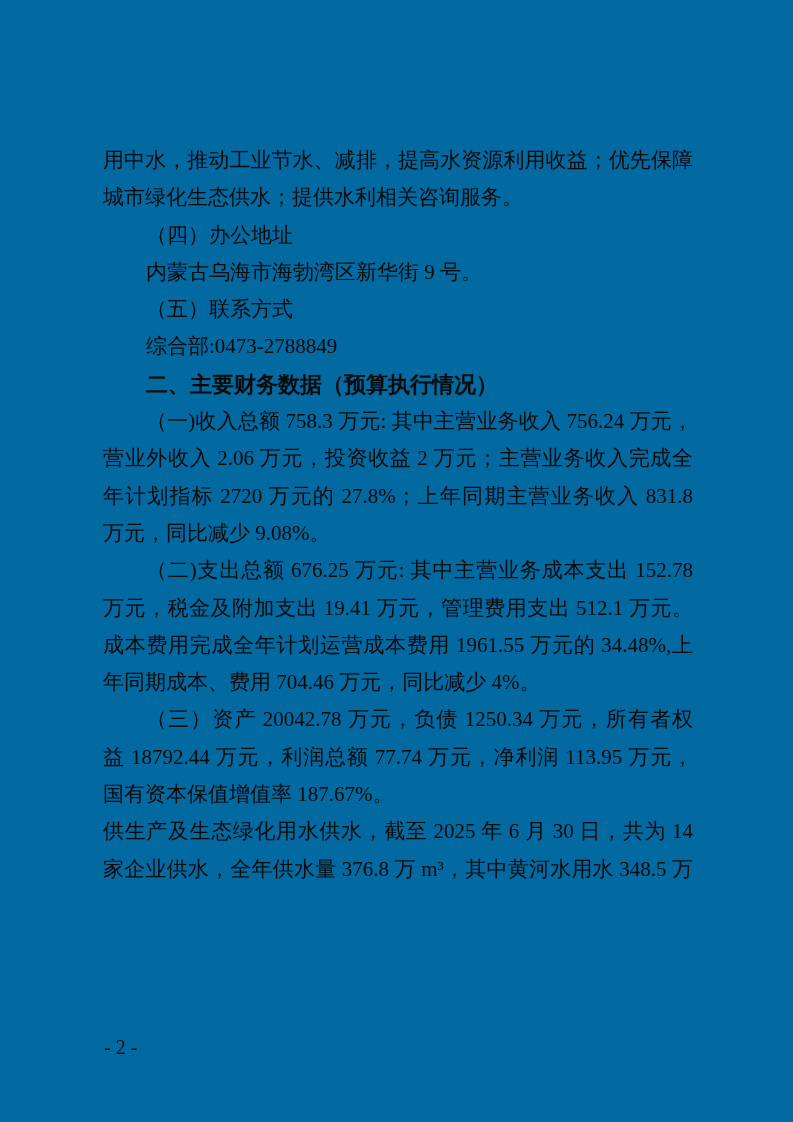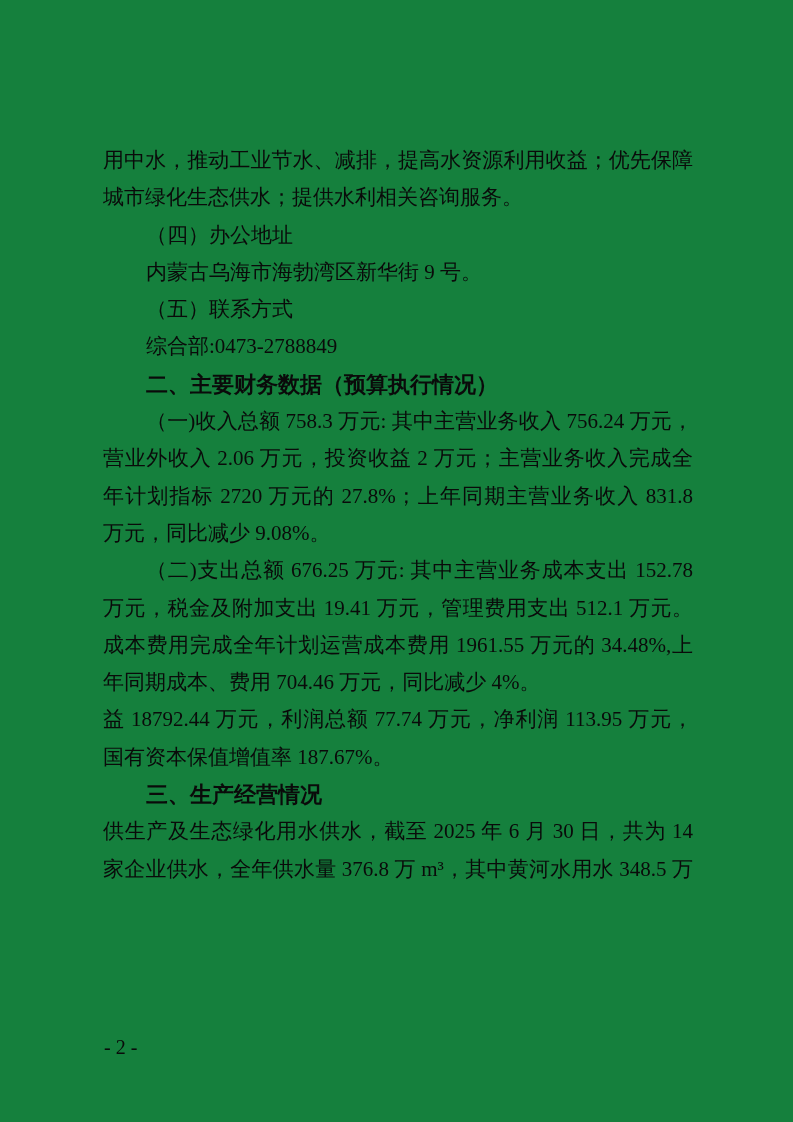--- a/index.html
+++ b/index.html
@@ -4,21 +4,21 @@
 <style>
   html, body {
     margin: 0;
     padding: 0;
     background: #ffffff;
   }
   .page {
     position: relative;
     width: 793px;
     height: 1122px;
-    background: #15803d;
+    background: #0369a1;
     overflow: hidden;
     font-family: "Liberation Serif", "DejaVu Serif", serif;
     color: #0a0a0a;
   }
   .content {
     position: absolute;
     left: 103px;
     top: 142px;
     width: 590px;
   }
@@ -66,20 +66,20 @@
       <div class="line indent">综合部:0473-2788849</div>
       <div class="line indent heading">二、主要财务数据（预算执行情况）</div>
       <div class="line indent justify">（一)收入总额 758.3 万元: 其中主营业务收入 756.24 万元，</div>
       <div class="line justify">营业外收入 2.06 万元，投资收益 2 万元；主营业务收入完成全</div>
       <div class="line justify">年计划指标 2720 万元的 27.8%；上年同期主营业务收入 831.8</div>
       <div class="line">万元，同比减少 9.08%。</div>
       <div class="line indent justify">（二)支出总额 676.25 万元: 其中主营业务成本支出 152.78</div>
       <div class="line justify">万元，税金及附加支出 19.41 万元，管理费用支出 512.1 万元。</div>
       <div class="line justify">成本费用完成全年计划运营成本费用 1961.55 万元的 34.48%,上</div>
       <div class="line">年同期成本、费用 704.46 万元，同比减少 4%。</div>
+      <div class="line indent justify">（三）资产 20042.78 万元，负债 1250.34 万元，所有者权</div>
       <div class="line justify">益 18792.44 万元，利润总额 77.74 万元，净利润 113.95 万元，</div>
       <div class="line">国有资本保值增值率 187.67%。</div>
-      <div class="line indent heading">三、生产经营情况</div>
       <div class="line justify">供生产及生态绿化用水供水，截至 2025 年 6 月 30 日，共为 14</div>
       <div class="line justify">家企业供水，全年供水量 376.8 万 m³，其中黄河水用水 348.5 万</div>
     </div>
   <div class="footer">- 2 -</div>
 </div>
 
 </body></html>

